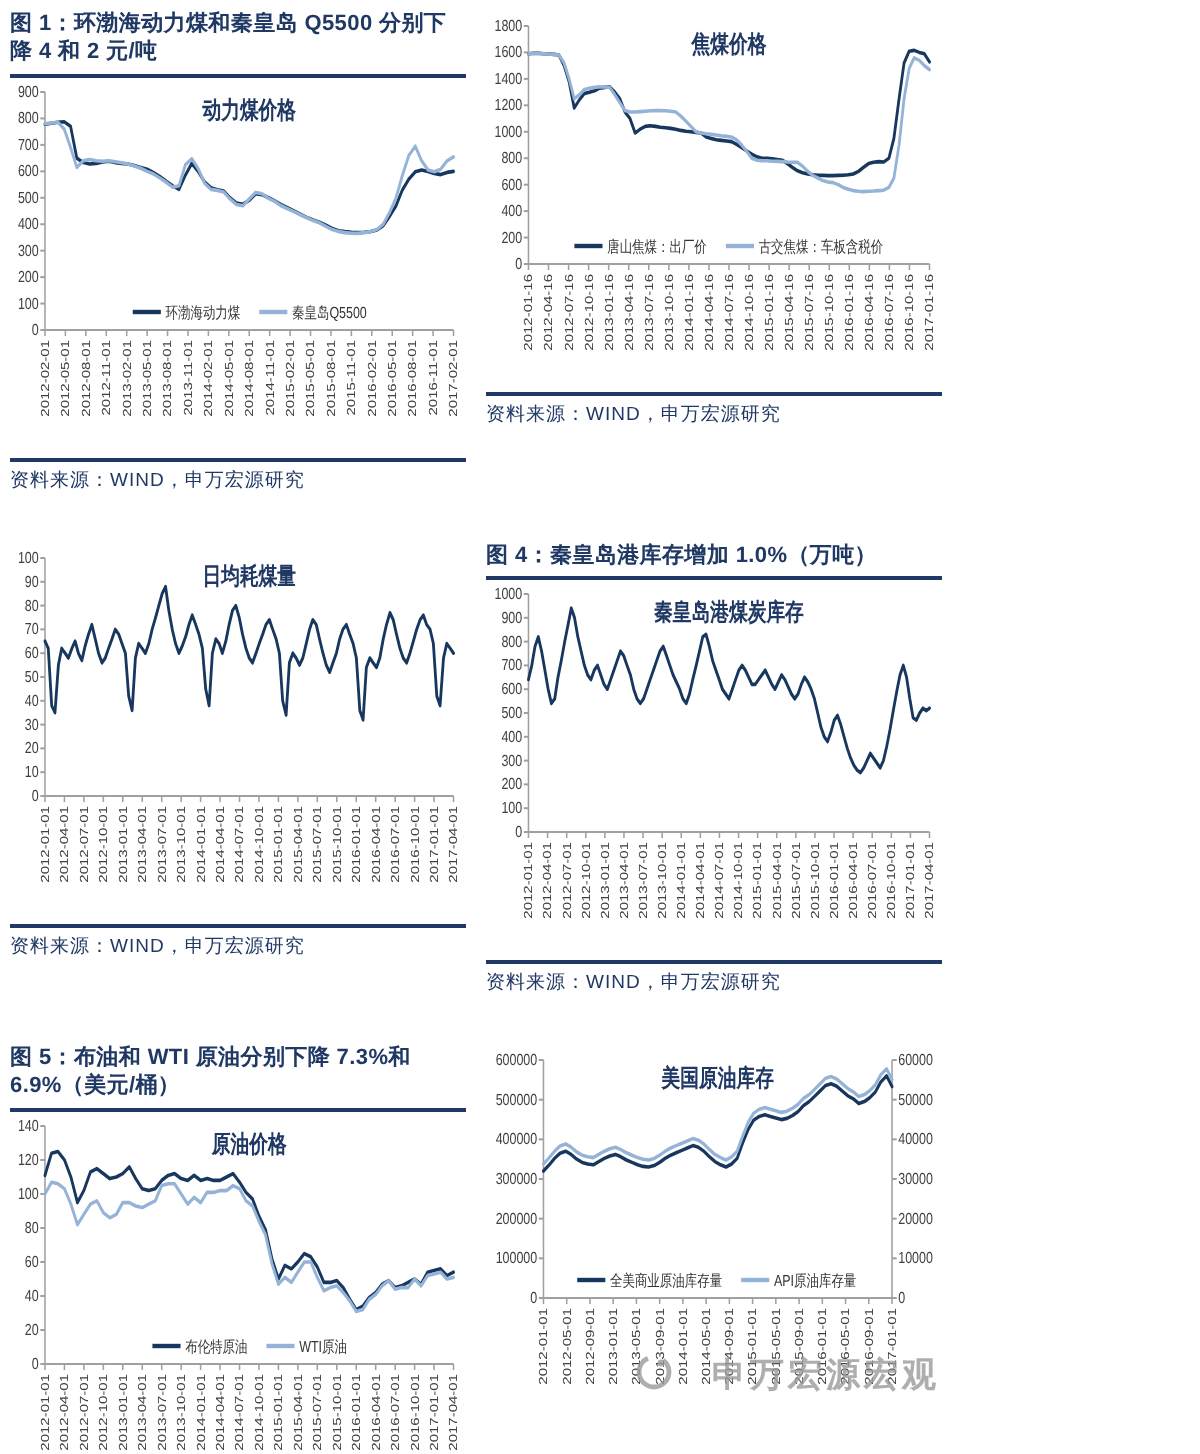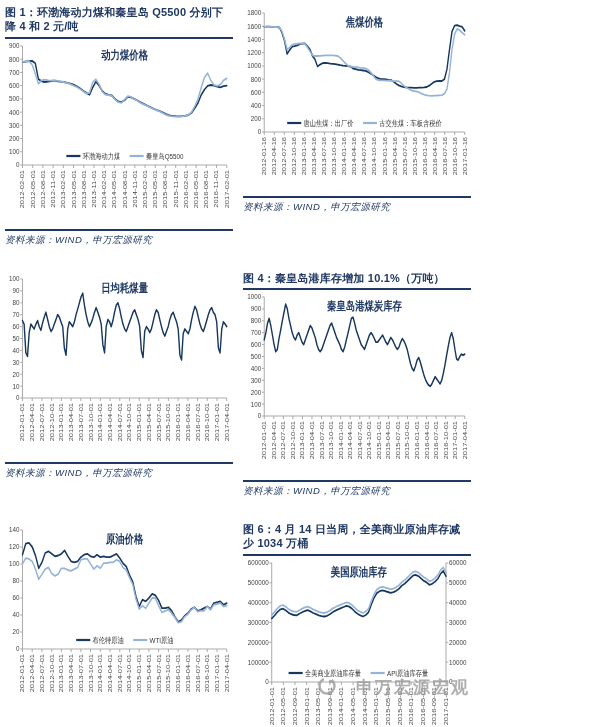--- a/index.html
+++ b/index.html
@@ -4,21 +4,21 @@
 <style>
   html,body{margin:0;padding:0;background:#ffffff;}
   body{width:600px;height:727px;overflow:hidden;
        font-family:"Liberation Sans","DejaVu Sans",sans-serif;}
   .page{box-sizing:border-box;width:476px;height:727px;padding:6px 5px 0 5px;position:relative;}
   .grid{display:grid;grid-template-columns:1fr 1fr;column-gap:10px;row-gap:25px;}
   .panel{display:flex;flex-direction:column;}
   .fig-header{margin:0;font-size:11px;line-height:1.25;font-weight:bold;color:#1f3864;
               padding-bottom:3px;border-bottom:2px solid #1f3864;letter-spacing:0.2px;}
   .chart{height:188px;margin-top:2px;}
-  .fig-source{border-top:2px solid #1f3864;color:#1f3864;font-size:9.5px;padding-top:3px;letter-spacing:0.5px;font-style:italic;}
+  .fig-source{border-top:2px solid #1f3864;color:#1f3864;font-size:9.5px;padding-top:3px;letter-spacing:0.5px;}
   .watermark{position:absolute;right:6px;top:676px;display:flex;align-items:flex-start;gap:19px;
              color:#9b9b9b;opacity:0.8;font-size:17px;font-weight:bold;letter-spacing:2px;}
   .watermark svg{display:block;}
 </style>
 </head>
 <body>
 
 <div class="page">
   <div class="grid">
 
@@ -247,21 +247,21 @@
             <text transform="translate(274.0,129) rotate(-90)" font-size="7.5" fill="#3f3f3f" text-anchor="end">2017-01-01</text>
             <line x1="284" y1="124" x2="284" y2="127" stroke="#a0a0a0"></line>
             <text transform="translate(286.5,129) rotate(-90)" font-size="7.5" fill="#3f3f3f" text-anchor="end">2017-04-01</text>
             <polyline points="22.4,46.6 24.5,50.2 26.7,78.8 28.8,82.3 31.0,58.5 33.1,50.2 35.3,52.6 37.4,55.0 39.6,50.2 41.7,46.6 43.8,52.6 46.0,56.2 48.1,49.0 50.3,43.1 52.4,38.3 54.6,45.5 56.7,52.6 58.9,57.4 61.0,55.0 63.1,50.2 65.3,45.5 67.4,40.7 69.6,43.1 71.7,47.8 73.9,52.6 76.0,74.0 78.2,81.2 80.3,55.0 82.4,47.8 84.6,50.2 86.7,52.6 88.9,47.8 91.0,40.7 93.2,34.8 95.3,28.8 97.4,22.9 99.6,19.3 101.7,31.2 103.9,40.7 106.0,47.8 108.2,52.6 110.3,49.0 112.5,44.3 114.6,38.3 116.7,33.6 118.9,38.3 121.0,43.1 123.2,50.2 125.3,70.4 127.5,78.8 129.6,52.6 131.8,45.5 133.9,47.8 136.0,52.6 138.2,46.6 140.3,38.3 142.5,31.2 144.6,28.8 146.8,34.8 148.9,43.1 151.1,50.2 153.2,55.0 155.3,57.4 157.5,52.6 159.6,47.8 161.8,43.1 163.9,38.3 166.1,35.9 168.2,40.7 170.4,45.5 172.5,52.6 174.6,76.4 176.8,83.5 178.9,57.4 181.1,52.6 183.2,55.0 185.4,58.5 187.5,55.0 189.7,47.8 191.8,40.7 193.9,35.9 196.1,38.3 198.2,45.5 200.4,52.6 202.5,58.5 204.7,62.1 206.8,57.4 209.0,52.6 211.1,45.5 213.2,40.7 215.4,38.3 217.5,43.1 219.7,47.8 221.8,55.0 224.0,81.2 226.1,85.9 228.2,59.7 230.4,55.0 232.5,57.4 234.7,59.7 236.8,55.0 239.0,45.5 241.1,38.3 243.3,32.4 245.4,35.9 247.5,43.1 249.7,50.2 251.8,55.0 254.0,57.4 256.1,52.6 258.3,46.6 260.4,40.7 262.6,35.9 264.7,33.6 266.8,38.3 269.0,40.7 271.1,47.8 273.3,74.0 275.4,78.8 277.6,55.0 279.7,47.8 281.9,50.2 284.0,52.6" fill="none" stroke="#17375e" stroke-width="1.8" stroke-linejoin="round" stroke-linecap="round"></polyline>
             <text x="153.20000000000002" y="18" font-size="12" font-weight="bold" fill="#1f3864" text-anchor="middle">日均耗煤量</text>
           </svg></div>
       <div class="fig-source">资料来源：WIND，申万宏源研究</div>
     </section>
 
     <section class="panel">
-      <h3 class="fig-header">图 4：秦皇岛港库存增加 10.1%（万吨）</h3>
+      <h3 class="fig-header">图 4：秦皇岛港库存增加 1.0%（万吨）</h3>
       <div class="chart"><svg viewBox="0 0 292 188" width="100%" height="100%" preserveAspectRatio="none">
             <line x1="27.2" y1="5" x2="27.2" y2="124" stroke="#a0a0a0" stroke-width="1"></line>
             <line x1="24.2" y1="124" x2="27.2" y2="124" stroke="#a0a0a0"></line>
             <text x="23.2" y="126.5" font-size="8" fill="#3f3f3f" text-anchor="end">0</text>
             <line x1="24.2" y1="112.1" x2="27.2" y2="112.1" stroke="#a0a0a0"></line>
             <text x="23.2" y="114.6" font-size="8" fill="#3f3f3f" text-anchor="end">100</text>
             <line x1="24.2" y1="100.2" x2="27.2" y2="100.2" stroke="#a0a0a0"></line>
             <text x="23.2" y="102.7" font-size="8" fill="#3f3f3f" text-anchor="end">200</text>
             <line x1="24.2" y1="88.30000000000001" x2="27.2" y2="88.30000000000001" stroke="#a0a0a0"></line>
             <text x="23.2" y="90.80000000000001" font-size="8" fill="#3f3f3f" text-anchor="end">300</text>
@@ -324,20 +324,21 @@
             <text transform="translate(274.3,129) rotate(-90)" font-size="7.5" fill="#3f3f3f" text-anchor="end">2017-01-01</text>
             <line x1="284" y1="124" x2="284" y2="127" stroke="#a0a0a0"></line>
             <text transform="translate(286.5,129) rotate(-90)" font-size="7.5" fill="#3f3f3f" text-anchor="end">2017-04-01</text>
             <polyline points="27.2,47.8 29.3,40.7 31.4,31.2 33.5,26.4 35.6,33.6 37.7,43.1 39.8,52.6 41.9,59.7 44.0,57.4 46.1,46.6 48.2,38.3 50.4,28.8 52.5,20.5 54.6,12.1 56.7,16.9 58.8,26.4 60.9,33.6 63.0,40.7 65.1,45.5 67.2,47.8 69.3,43.1 71.4,40.7 73.5,45.5 75.6,50.2 77.7,52.6 79.8,47.8 81.9,43.1 84.0,38.3 86.1,33.6 88.2,35.9 90.3,40.7 92.5,45.5 94.6,52.6 96.7,57.4 98.8,59.7 100.9,57.4 103.0,52.6 105.1,47.8 107.2,43.1 109.3,38.3 111.4,33.6 113.5,31.2 115.6,35.9 117.7,40.7 119.8,45.5 121.9,49.0 124.0,52.6 126.1,57.4 128.2,59.7 130.3,55.0 132.4,47.8 134.6,40.7 136.7,33.6 138.8,26.4 140.9,25.2 143.0,31.2 145.1,38.3 147.2,43.1 149.3,47.8 151.4,52.6 153.5,55.0 155.6,57.4 157.7,52.6 159.8,47.8 161.9,43.1 164.0,40.7 166.1,43.1 168.2,46.6 170.3,50.2 172.4,50.2 174.5,47.8 176.6,45.5 178.8,43.1 180.9,46.6 183.0,50.2 185.1,52.6 187.2,49.0 189.3,45.5 191.4,47.8 193.5,51.4 195.6,55.0 197.7,57.4 199.8,55.0 201.9,50.2 204.0,46.6 206.1,49.0 208.2,52.6 210.3,57.4 212.4,64.5 214.5,71.6 216.6,76.4 218.7,78.8 220.9,74.0 223.0,68.1 225.1,65.7 227.2,70.4 229.3,76.4 231.4,82.3 233.5,87.1 235.6,90.7 237.7,93.1 239.8,94.3 241.9,91.9 244.0,88.3 246.1,84.7 248.2,87.1 250.3,89.5 252.4,91.9 254.5,88.3 256.6,81.2 258.7,72.8 260.8,63.3 263.0,53.8 265.1,45.5 267.2,40.7 269.3,46.6 271.4,57.4 273.5,66.9 275.6,68.1 277.7,64.5 279.8,62.1 281.9,63.3 284.0,62.1" fill="none" stroke="#17375e" stroke-width="1.8" stroke-linejoin="round" stroke-linecap="round"></polyline>
             <text x="155.6" y="18" font-size="12" font-weight="bold" fill="#1f3864" text-anchor="middle">秦皇岛港煤炭库存</text>
           </svg></div>
       <div class="fig-source">资料来源：WIND，申万宏源研究</div>
     </section>
 
     <section class="panel">
+      <h3 class="fig-header">图 5：布油和 WTI 原油分别下降 7.3%和 6.9%（美元/桶）</h3>
       <div class="chart"><svg viewBox="0 0 292 188" width="100%" height="100%" preserveAspectRatio="none">
             <line x1="22.4" y1="5" x2="22.4" y2="124" stroke="#a0a0a0" stroke-width="1"></line>
             <line x1="19.4" y1="124" x2="22.4" y2="124" stroke="#a0a0a0"></line>
             <text x="18.4" y="126.5" font-size="8" fill="#3f3f3f" text-anchor="end">0</text>
             <line x1="19.4" y1="107" x2="22.4" y2="107" stroke="#a0a0a0"></line>
             <text x="18.4" y="109.5" font-size="8" fill="#3f3f3f" text-anchor="end">20</text>
             <line x1="19.4" y1="90" x2="22.4" y2="90" stroke="#a0a0a0"></line>
             <text x="18.4" y="92.5" font-size="8" fill="#3f3f3f" text-anchor="end">40</text>
             <line x1="19.4" y1="73" x2="22.4" y2="73" stroke="#a0a0a0"></line>
             <text x="18.4" y="75.5" font-size="8" fill="#3f3f3f" text-anchor="end">60</text>
@@ -399,21 +400,20 @@
             <text x="153.20000000000002" y="18" font-size="12" font-weight="bold" fill="#1f3864" text-anchor="middle">原油价格</text>
             <line x1="91.2" y1="115" x2="109.2" y2="115" stroke="#17375e" stroke-width="2.2"></line>
             <text x="112.2" y="118" font-size="8" fill="#333333">布伦特原油</text>
             <line x1="164.2" y1="115" x2="182.2" y2="115" stroke="#95b3d7" stroke-width="2.2"></line>
             <text x="185.2" y="118" font-size="8" fill="#333333">WTI原油</text>
           </svg></div>
 
     </section>
 
     <section class="panel">
-      <h3 class="fig-header">图 6：4 月 14 日当周，全美商业原油库存减少 1034 万桶</h3>
       <div class="chart"><svg viewBox="0 0 292 188" width="100%" height="100%" preserveAspectRatio="none">
             <line x1="36.8" y1="5" x2="36.8" y2="124" stroke="#a0a0a0" stroke-width="1"></line>
             <line x1="33.8" y1="124" x2="36.8" y2="124" stroke="#a0a0a0"></line>
             <text x="32.8" y="126.5" font-size="8" fill="#3f3f3f" text-anchor="end">0</text>
             <line x1="33.8" y1="104.16666666666667" x2="36.8" y2="104.16666666666667" stroke="#a0a0a0"></line>
             <text x="32.8" y="106.66666666666667" font-size="8" fill="#3f3f3f" text-anchor="end">100000</text>
             <line x1="33.8" y1="84.33333333333334" x2="36.8" y2="84.33333333333334" stroke="#a0a0a0"></line>
             <text x="32.8" y="86.83333333333334" font-size="8" fill="#3f3f3f" text-anchor="end">200000</text>
             <line x1="33.8" y1="64.5" x2="36.8" y2="64.5" stroke="#a0a0a0"></line>
             <text x="32.8" y="67" font-size="8" fill="#3f3f3f" text-anchor="end">300000</text>

